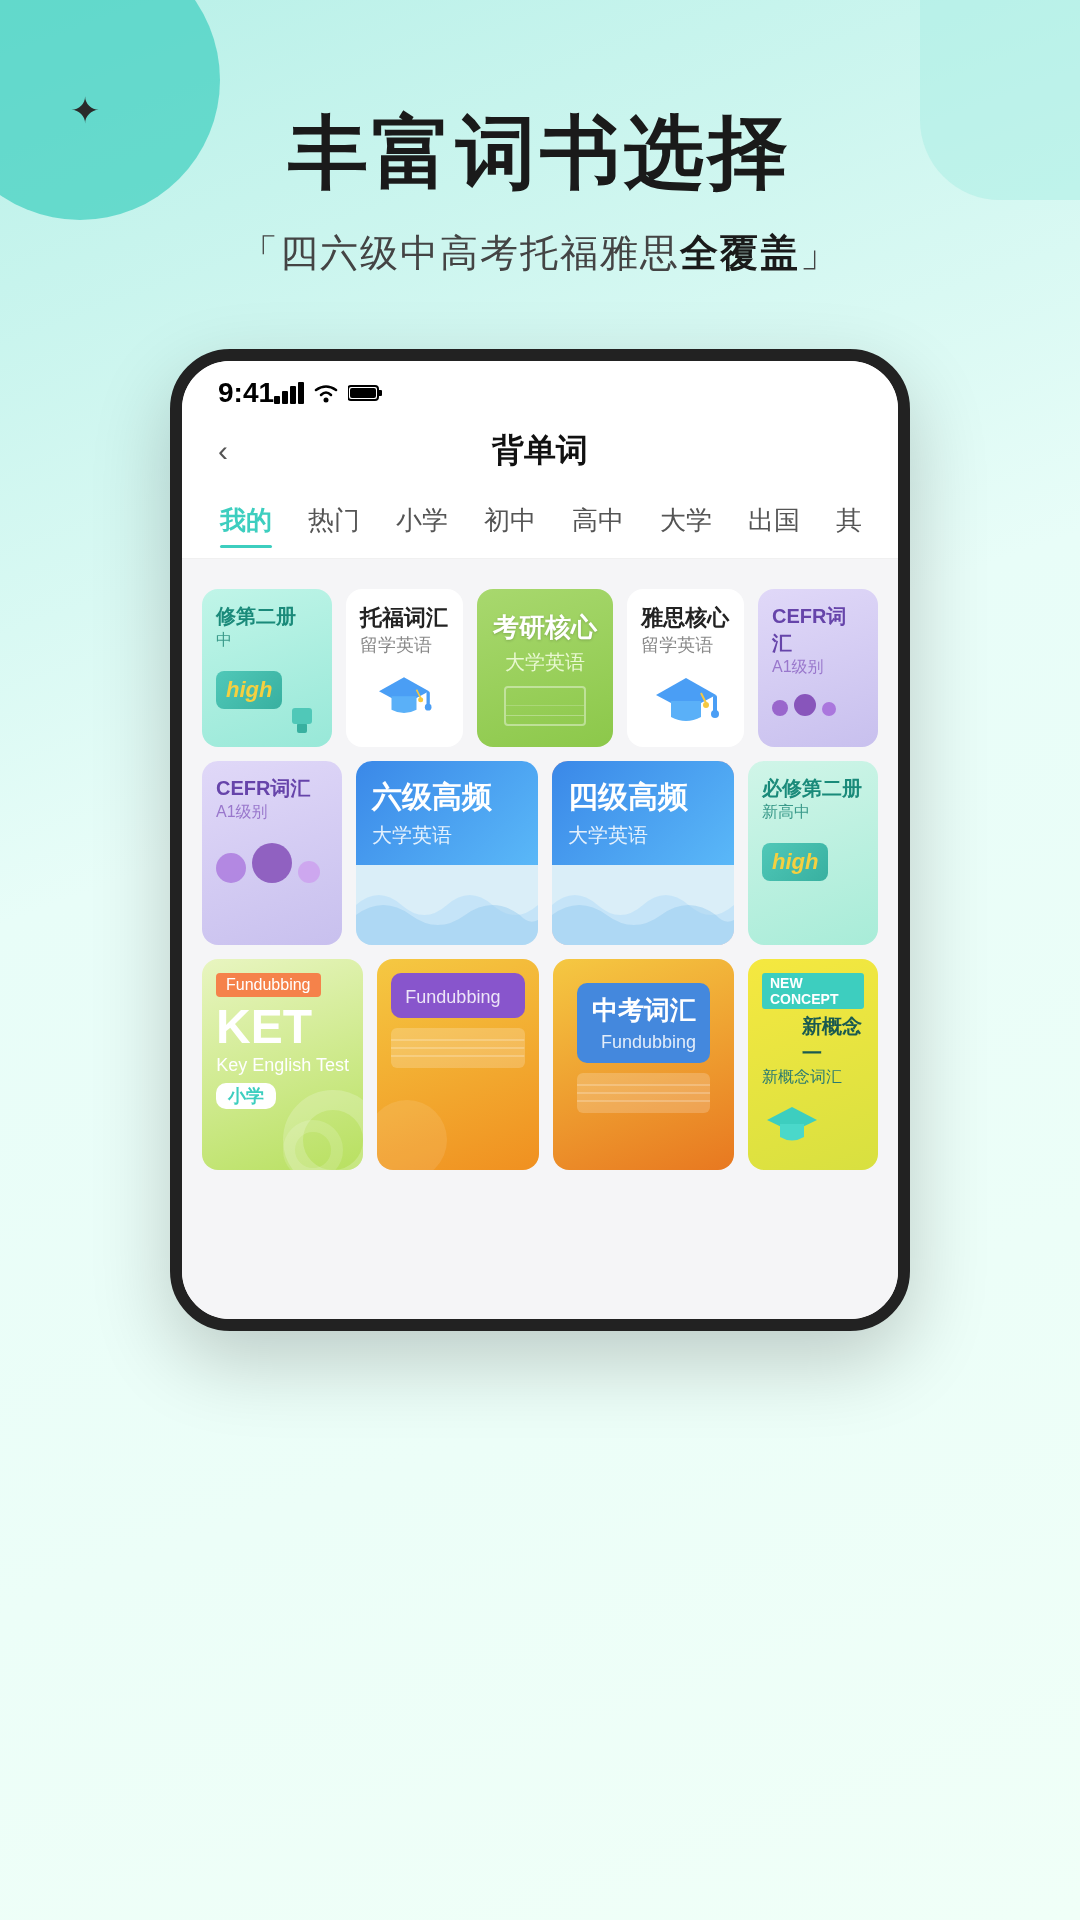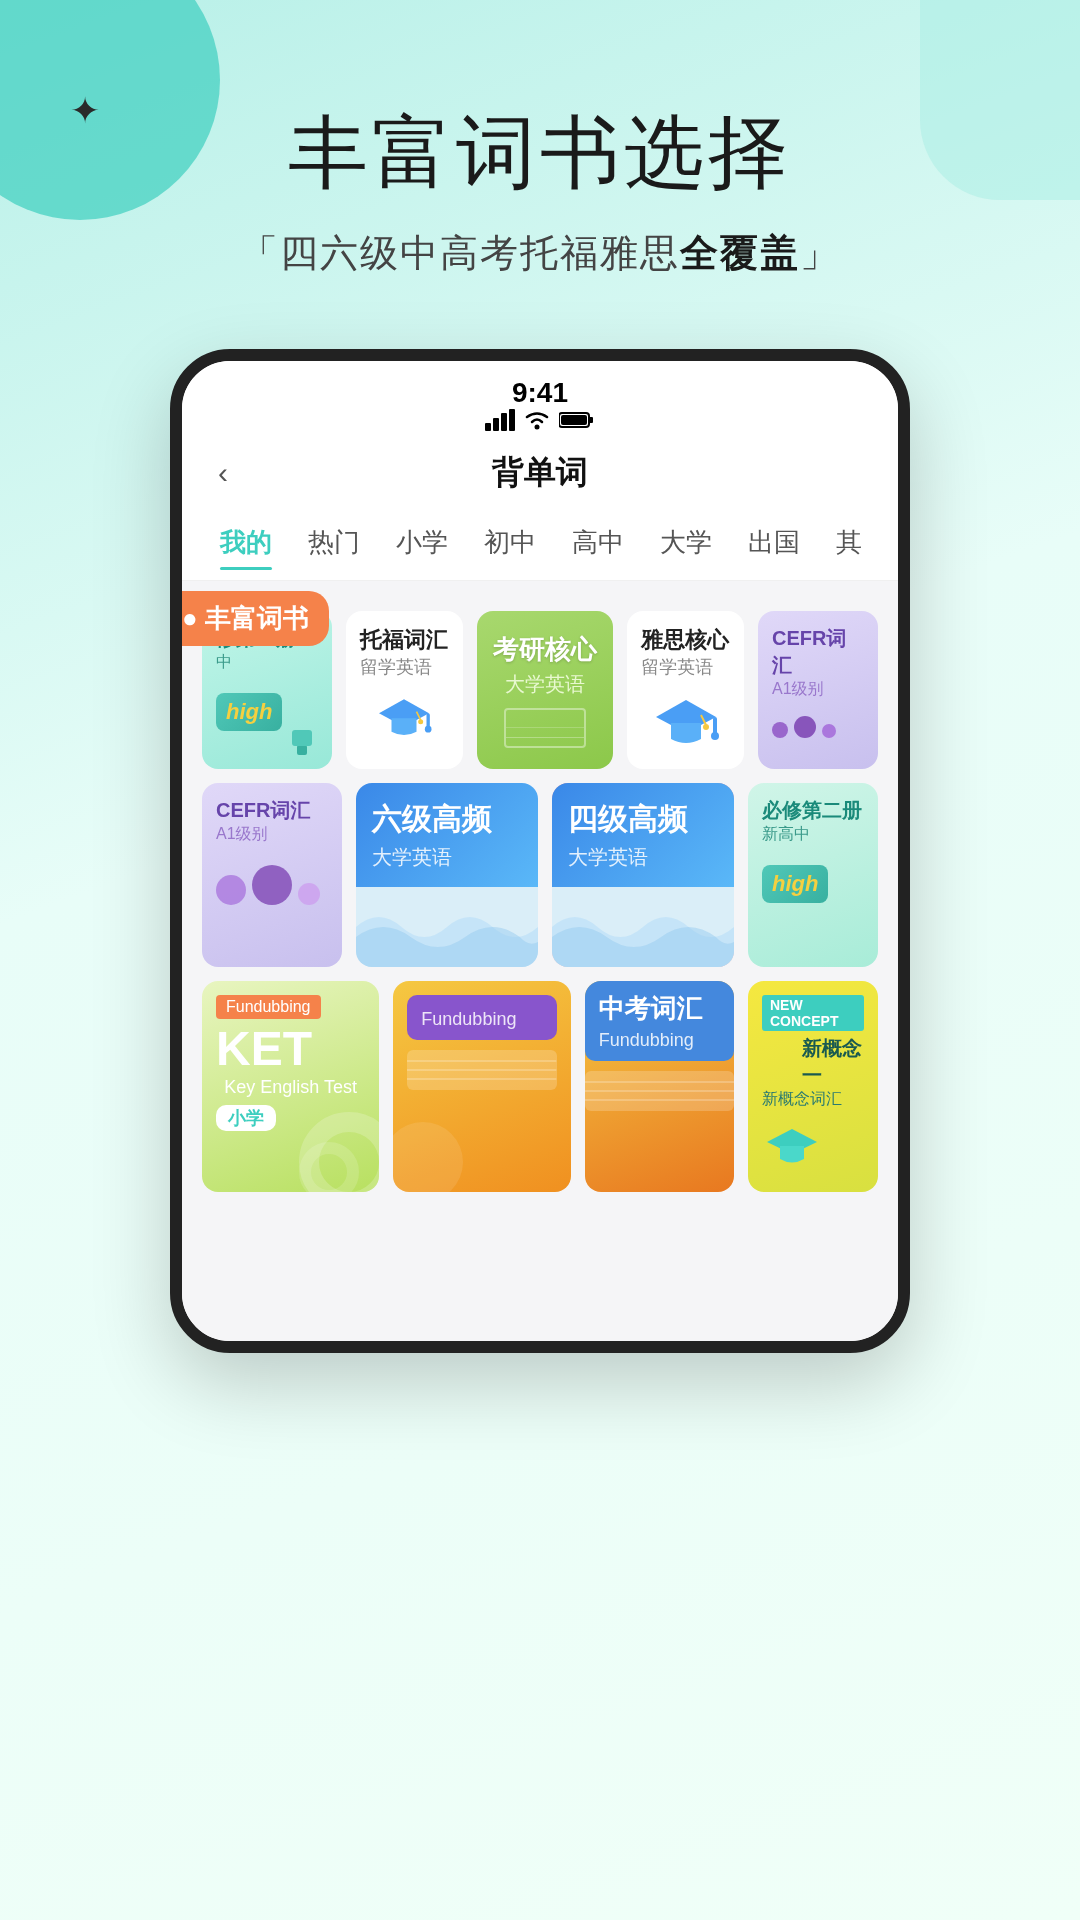--- a/index.html
+++ b/index.html
@@ -46,21 +46,21 @@
     }
     .sparkle {
       position: absolute;
       top: 90px;
       left: 70px;
       font-size: 36px;
       color: #2a2a2a;
     }
     .main-title {
       font-size: 80px;
-      font-weight: 400;
+      font-weight: 700;
       color: #1a1a1a;
       letter-spacing: 4px;
       margin-top: 20px;
     }
     .sub-title {
       font-size: 38px;
       color: #444;
       margin-top: 20px;
       letter-spacing: 2px;
     }
@@ -86,21 +86,20 @@
       overflow: hidden;
       position: relative;
     }
     .status-bar {
       width: 100%;
       display: flex;
       justify-content: flex-start;
       align-items: center;
       padding: 16px 36px 0 36px;
       background: #fff;
-      flex-direction: column;
     }
     .status-time {
       font-size: 28px;
       font-weight: 700;
       color: #000;
     }
     .status-icons {
       display: flex;
       align-items: center;
       gap: 8px;
@@ -243,23 +242,20 @@
       <div class="category-tab">小学</div>
       <div class="category-tab">初中</div>
       <div class="category-tab">高中</div>
       <div class="category-tab">大学</div>
       <div class="category-tab">出国</div>
       <div class="category-tab">其</div>
     </div>
 
     <div class="books-area" style="position:relative; min-height: 760px;">
 
-      <div style="position:absolute; left:-20px; top: 10px; z-index:10;">
-        <div class="rich-badge">● 丰富词书</div>
-      </div>
 
       <div class="books-row" style="margin-top: 10px;">
 
         <div style="width:130px; flex-shrink:0; background: linear-gradient(160deg,#c0f5e8,#98e8d8); border-radius:16px; padding:14px; position:relative; overflow:hidden;">
           <div style="font-size:20px; font-weight:700; color:#1a8a7a;">修第二册</div>
           <div style="font-size:16px; color:#3a9a8a; margin-bottom:8px;">中</div>
 
           <div style="margin-top:20px;">
             <div style="background: linear-gradient(135deg,#50c8b8,#38b0a0); border-radius:8px; padding:6px 10px; display:inline-block;">
               <span style="font-size:22px; font-weight:900; color:#f5d040; font-style:italic;">high</span>
@@ -401,21 +397,21 @@
           </div>
           <div style="margin-top:10px; background:rgba(255,255,255,0.2); height:40px; border-radius:6px; position:relative; overflow:hidden;">
             <svg viewBox="0 0 200 40" width="100%" height="40">
               <line x1="0" y1="8" x2="200" y2="8" stroke="rgba(255,255,255,0.3)" stroke-width="2"></line>
               <line x1="0" y1="20" x2="200" y2="20" stroke="rgba(255,255,255,0.3)" stroke-width="2"></line>
               <line x1="0" y1="32" x2="200" y2="32" stroke="rgba(255,255,255,0.3)" stroke-width="2"></line>
             </svg>
           </div>
         </div>
 
-        <div style="flex:1; min-width:0; background:linear-gradient(160deg,#f5c842,#e87820); border-radius:16px; padding:0; position:relative; overflow:hidden;">
+        <div style="flex:1; min-width:0; background:linear-gradient(160deg,#f5c842,#e87820); border-radius:16px; padding:24px; position:relative; overflow:hidden;text-align:right;">
           <div style="background:#4488dd; border-radius:10px; padding:10px 14px;">
             <div style="font-size:26px; font-weight:900; color:#fff;">中考词汇</div>
             <div style="font-size:18px; color:rgba(255,255,255,0.85); margin-top:4px;">Fundubbing</div>
           </div>
           <div style="margin-top:10px; background:rgba(255,255,255,0.2); height:40px; border-radius:6px; position:relative; overflow:hidden;">
             <svg viewBox="0 0 200 40" width="100%" height="40">
               <line x1="0" y1="8" x2="200" y2="8" stroke="rgba(255,255,255,0.3)" stroke-width="2"></line>
               <line x1="0" y1="20" x2="200" y2="20" stroke="rgba(255,255,255,0.3)" stroke-width="2"></line>
               <line x1="0" y1="32" x2="200" y2="32" stroke="rgba(255,255,255,0.3)" stroke-width="2"></line>
             </svg>

